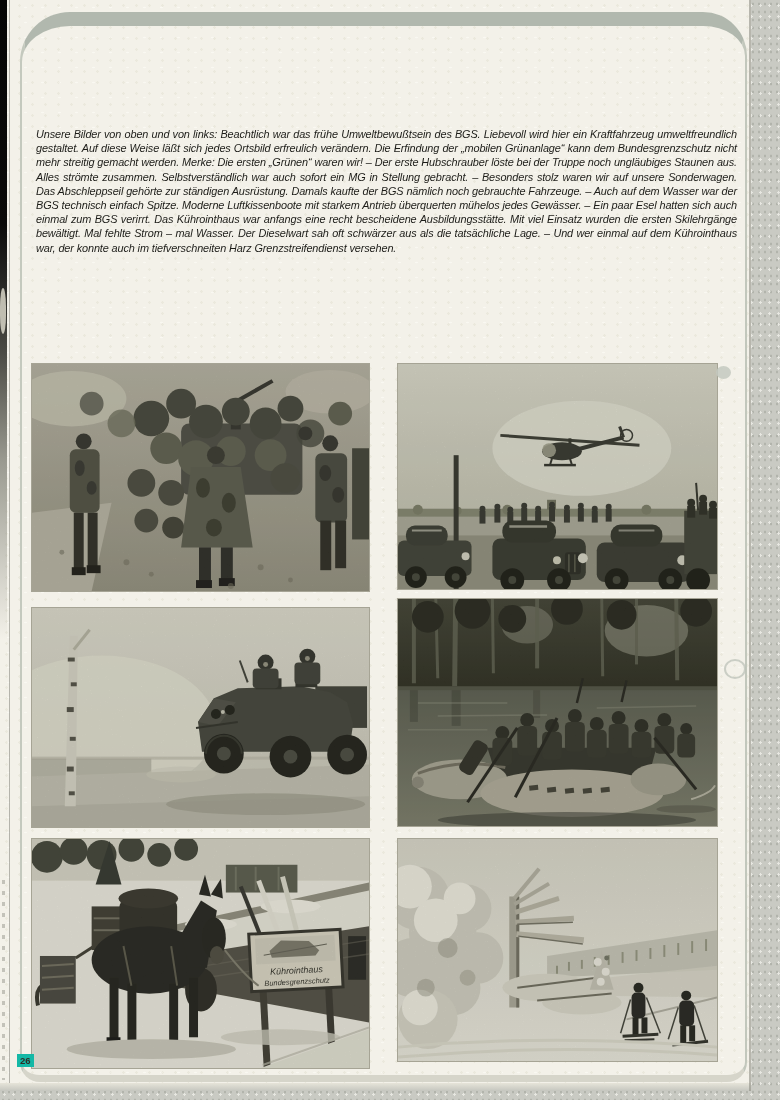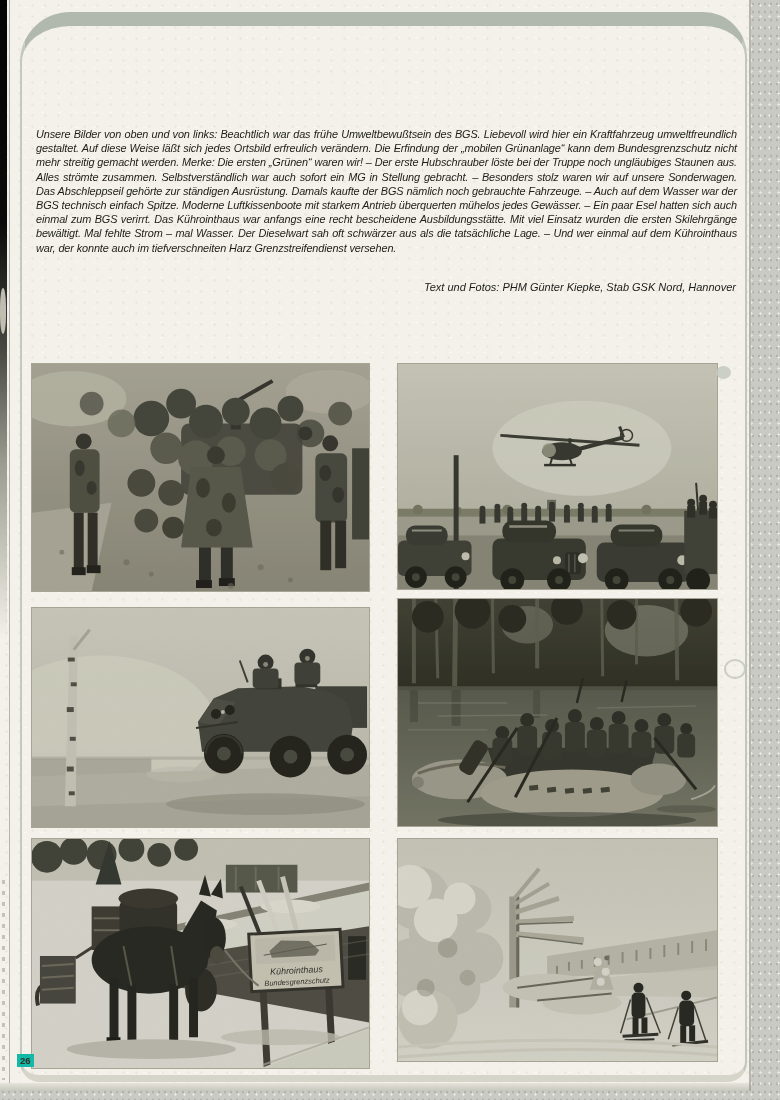--- a/index.html
+++ b/index.html
@@ -50,21 +50,20 @@
 <div class="stage">
   <div class="page">
     <div class="paper-mottle"></div>
     <div class="frame"></div>
     <div class="scan-edge"></div>
     <div class="binding-line"></div>
     <div class="scuff"></div>
     <div class="margin-marks"></div>
 
     <div class="intro">Unsere Bilder von oben und von links: Beachtlich war das frühe Umweltbewußtsein des BGS. Liebevoll wird hier ein Kraftfahrzeug umweltfreundlich gestaltet. Auf diese Weise läßt sich jedes Ortsbild erfreulich verändern. Die Erfindung der „mobilen Grünanlage“ kann dem Bundesgrenzschutz nicht mehr streitig gemacht werden. Merke: Die ersten „Grünen“ waren wir! – Der erste Hubschrauber löste bei der Truppe noch ungläubiges Staunen aus. Alles strömte zusammen. Selbstverständlich war auch sofort ein MG in Stellung gebracht. – Besonders stolz waren wir auf unsere Sonderwagen. Das Abschleppseil gehörte zur ständigen Ausrüstung. Damals kaufte der BGS nämlich noch gebrauchte Fahrzeuge. – Auch auf dem Wasser war der BGS technisch einfach Spitze. Moderne Luftkissenboote mit starkem Antrieb überquerten mühelos jedes Gewässer. – Ein paar Esel hatten sich auch einmal zum BGS verirrt. Das Kührointhaus war anfangs eine recht bescheidene Ausbildungsstätte. Mit viel Einsatz wurden die ersten Skilehrgänge bewältigt. Mal fehlte Strom – mal Wasser. Der Dieselwart sah oft schwärzer aus als die tatsächliche Lage. – Und wer einmal auf dem Kührointhaus war, der konnte auch im tiefverschneiten Harz Grenzstreifendienst versehen.</div>
-    <div class="credit">Text und Fotos: PHM Günter Kiepke, Stab GSK Nord, Hannover</div>
 
     <svg width="0" height="0" style="position:absolute">
       <defs>
         <filter id="grain" x="0" y="0" width="100%" height="100%">
           <feTurbulence type="fractalNoise" baseFrequency="0.9" numOctaves="2" stitchTiles="stitch"></feTurbulence>
           <feColorMatrix type="matrix" values="0 0 0 0 0.1  0 0 0 0 0.1  0 0 0 0 0.08  0.9 0.9 0.9 0 0"></feColorMatrix>
         </filter>
         <linearGradient id="p1g" x1="0" y1="0" x2="0" y2="1">
             <stop offset="0" stop-color="#b6b3a4"></stop>
             <stop offset="1" stop-color="#92907f"></stop>

